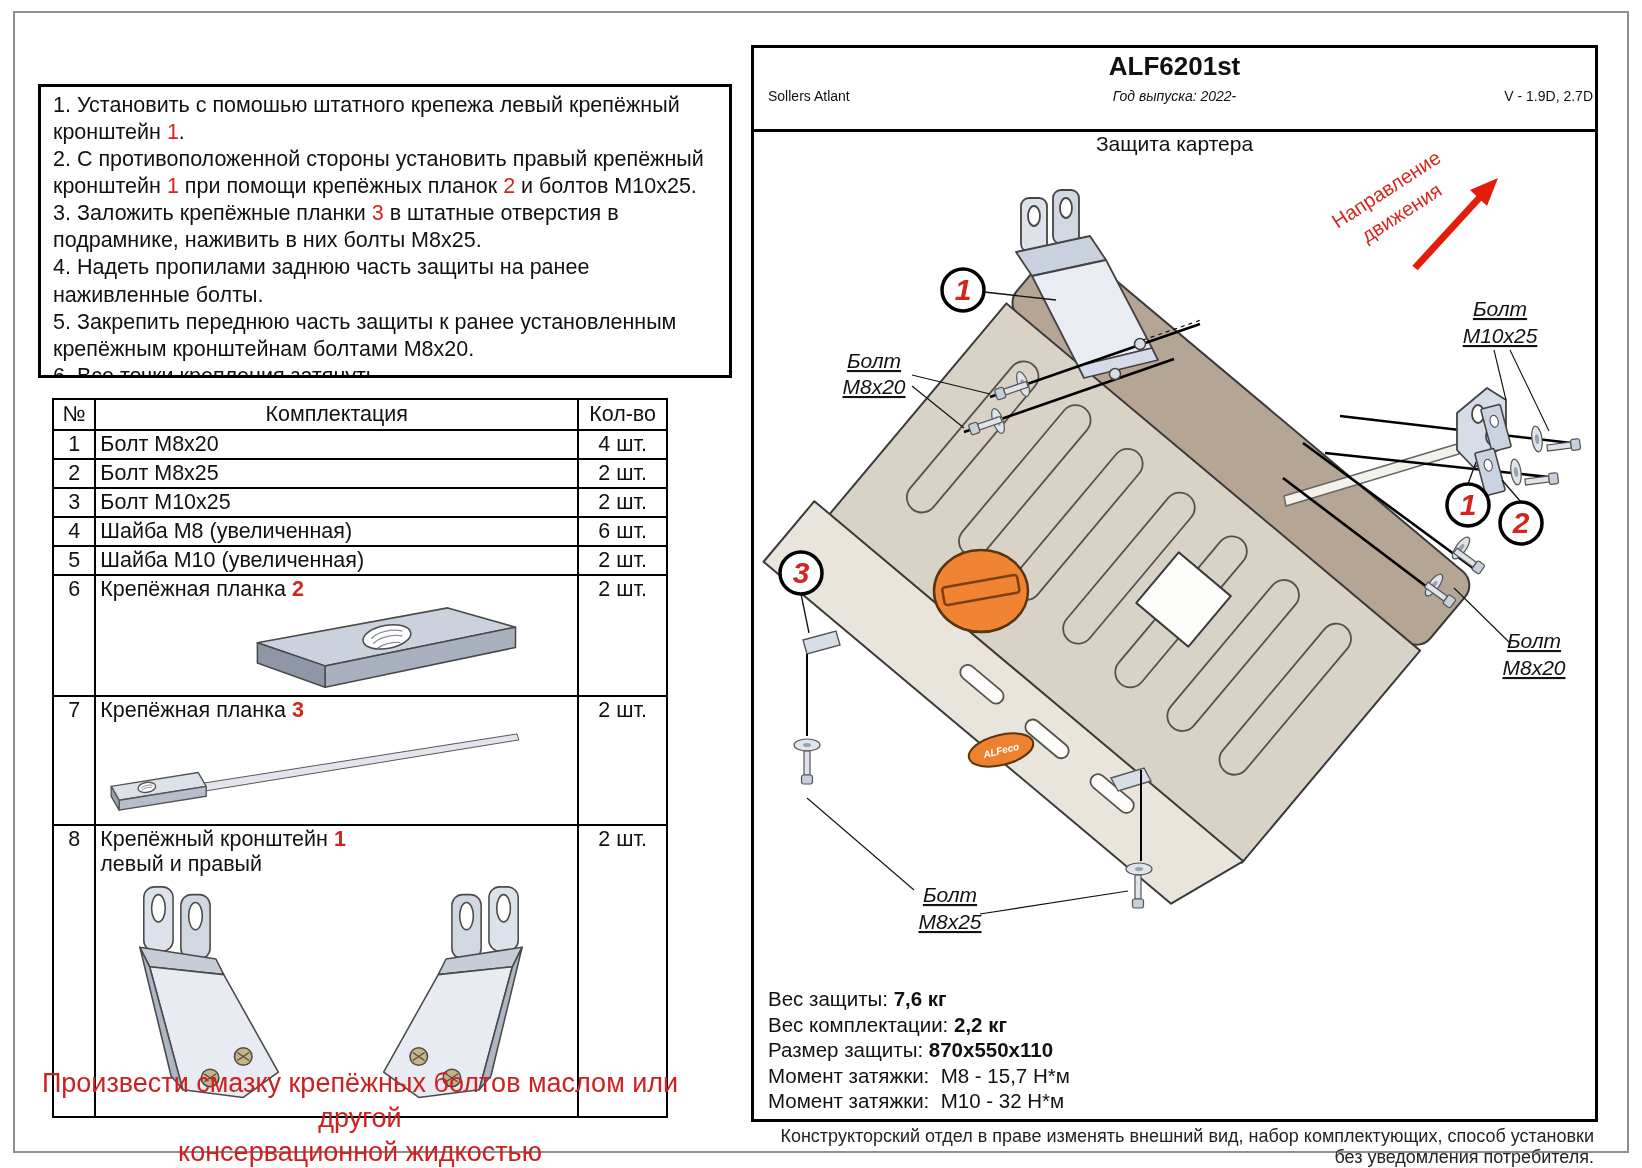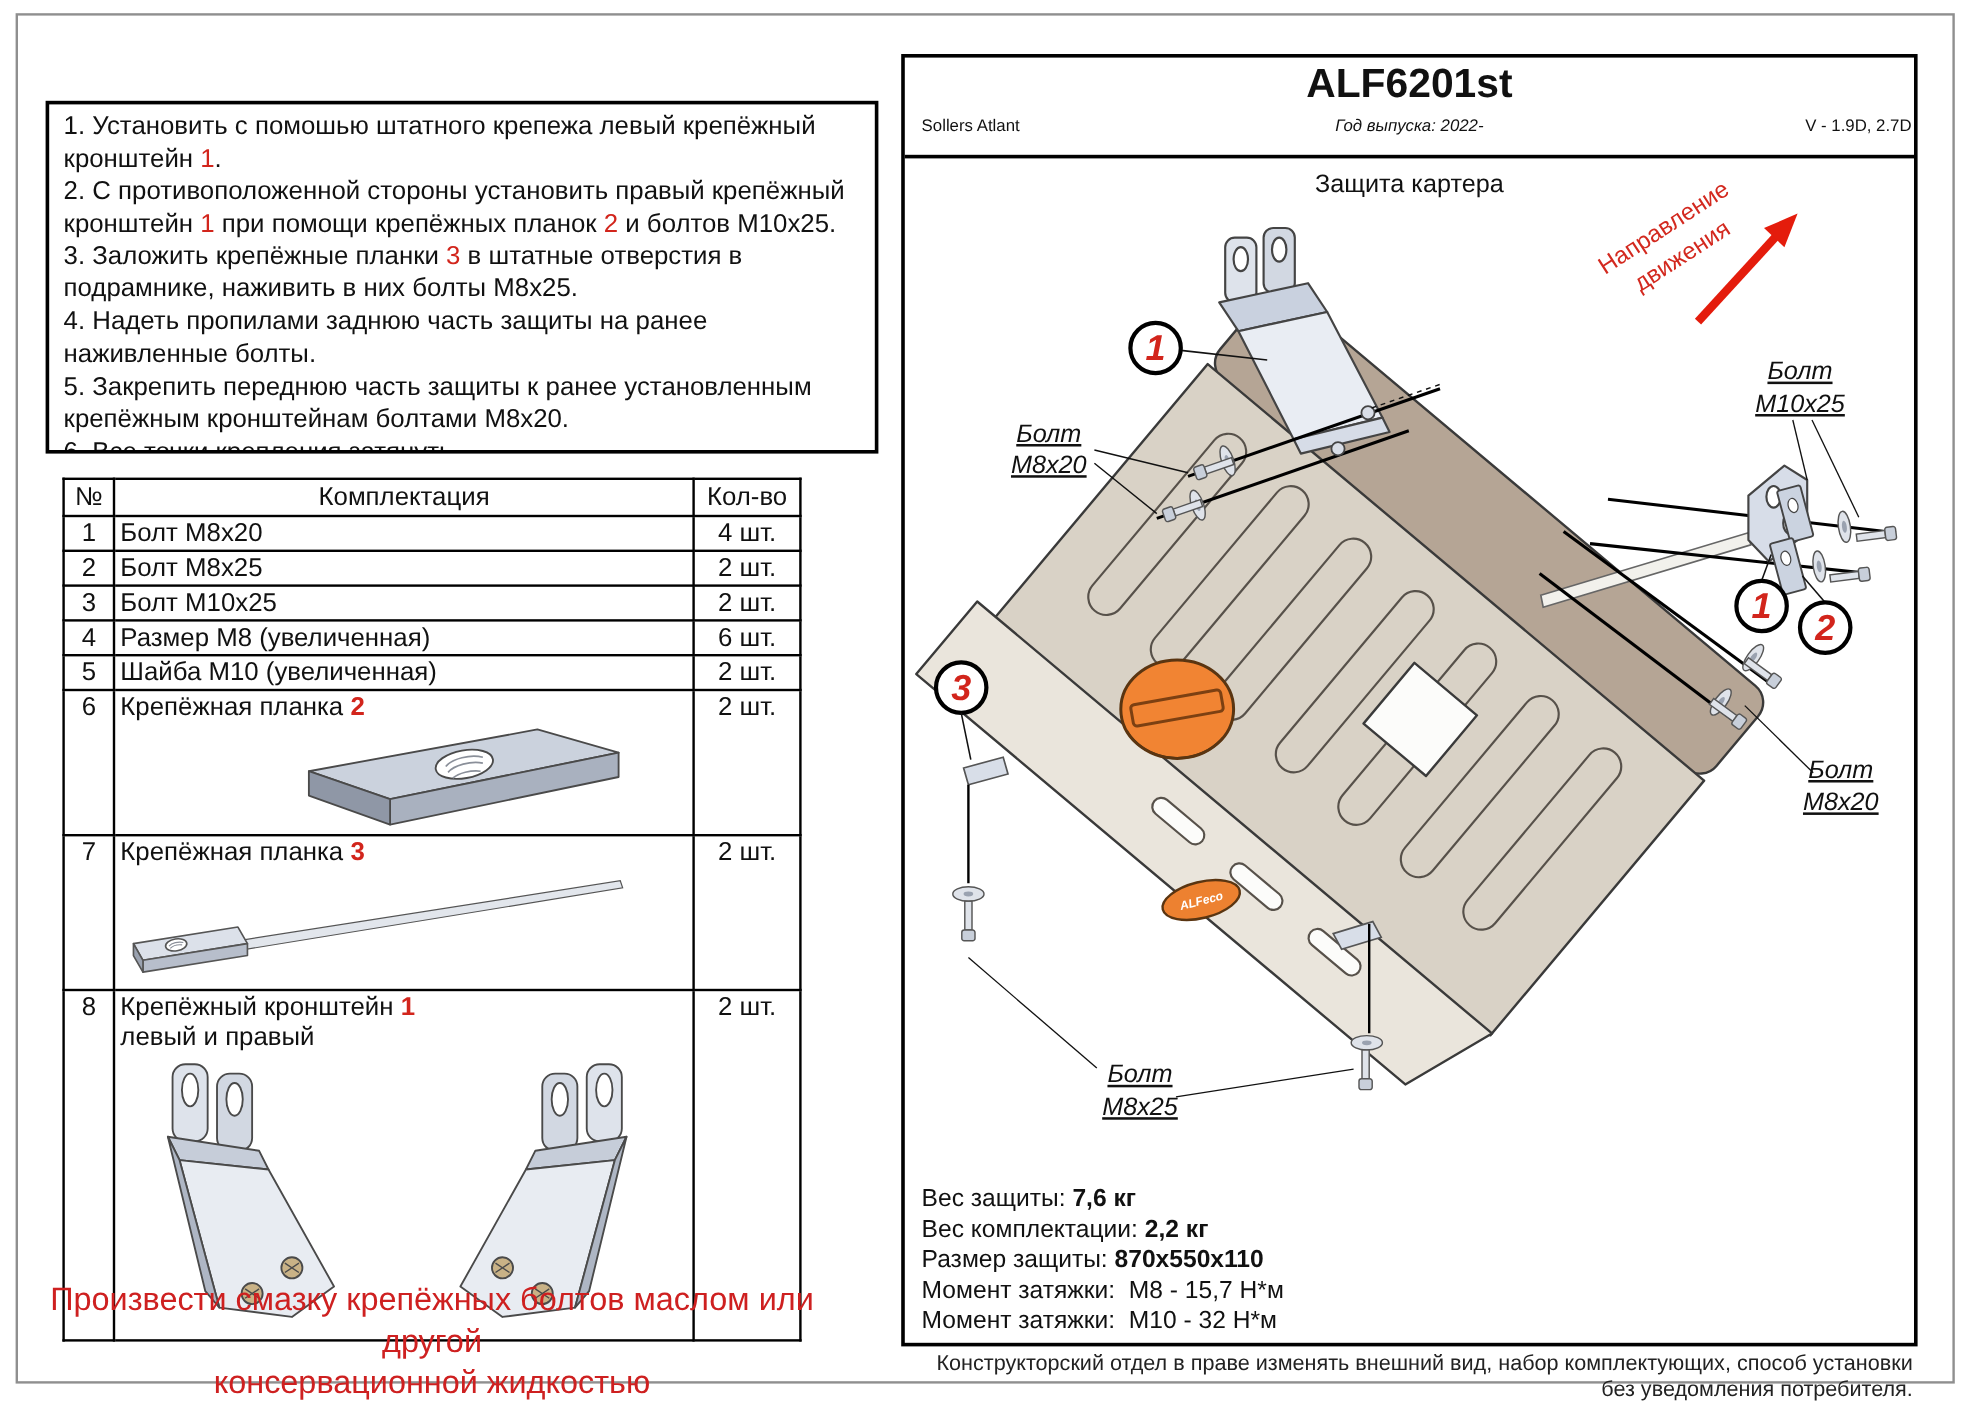--- a/index.html
+++ b/index.html
@@ -27,26 +27,26 @@
   .pimg.bar{margin:0 0 0 140px;}
   .pimg.strip{margin:6px 0 0 0;}
   .pimg.brackets{margin:4px 0 0 26px;}
 
   .note{position:absolute;left:30px;top:1066px;width:660px;text-align:center;
         font-size:27px;line-height:1.28;color:#CE2020;}
 
   
   .rbox{position:absolute;left:751px;top:45px;width:841px;height:1071px;border:3px solid #000;background:transparent;}
   .rhead{border-bottom:3px solid #000;height:81px;}
-  .rcode{text-align:center;font-size:34px;font-weight:bold;padding-top:3px;}
+  .rcode{text-align:center;font-size:26px;font-weight:bold;padding-top:3px;}
   .rline2{position:relative;height:36px;font-size:14px;}
   .rline2 .lv{position:absolute;left:14px;top:6px;}
   .rline2 .yr{position:absolute;left:0;right:0;top:6px;text-align:center;font-style:italic;}
   .rline2 .en{position:absolute;right:2px;top:6px;text-align:center;}
-  .dtitle{text-align:center;font-size:21px;margin-top:10px;}
+  .dtitle{text-align:center;font-size:21px;}
   svg.draw{position:absolute;left:0;top:0;}
   .specs{position:absolute;left:14px;top:938px;font-size:20.5px;line-height:25.6px;}
   .spec-line{white-space:pre;}
   .spec-line .b{font-weight:bold;}
   .footer{position:absolute;left:751px;top:1126px;width:843px;text-align:right;font-size:18px;color:#222;}
 
   
   svg text{font-family:"Liberation Sans",sans-serif;}
   .lbl{font-style:italic;font-size:21px;fill:#111;text-anchor:middle;text-decoration:underline;}
   .callout-num{fill:#D2251C;font-weight:bold;font-style:italic;font-size:30px;text-anchor:middle;}
@@ -95,21 +95,21 @@
         <tr class="simple">
           <td class="cell-num">3</td>
           <td class="cell-name">
             <div><span>Болт М10х25</span></div>
           </td>
           <td class="cell-qty">2 шт.</td>
         </tr>
         <tr class="simple">
           <td class="cell-num">4</td>
           <td class="cell-name">
-            <div><span>Размер М8 (увеличенная)</span></div>
+            <div><span>Шайба М8 (увеличенная)</span></div>
           </td>
           <td class="cell-qty">6 шт.</td>
         </tr>
         <tr class="simple">
           <td class="cell-num">5</td>
           <td class="cell-name">
             <div><span>Шайба М10 (увеличенная)</span></div>
           </td>
           <td class="cell-qty">2 шт.</td>
         </tr>

